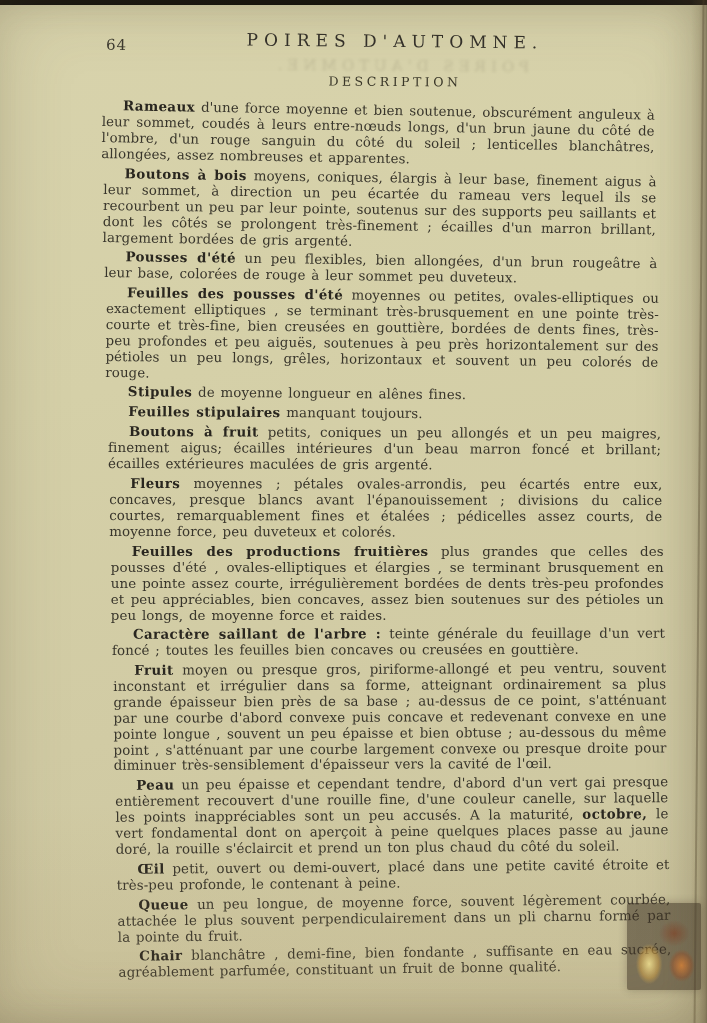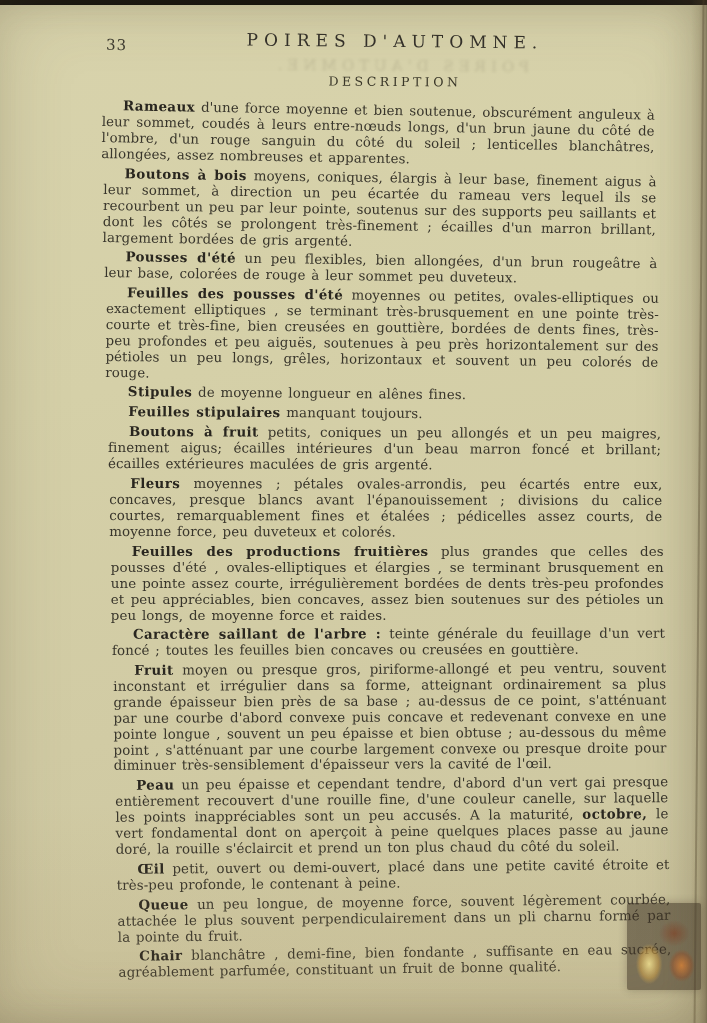--- a/index.html
+++ b/index.html
@@ -79,21 +79,21 @@
   }
 </style>
 </head>
 <body>
 
 <div class="photo-frame">
   <div class="top-strip"></div>
   <div class="right-edge-line"></div>
   <div class="right-page-edge"></div>
 
-  <span class="page-number">33</span>
+  <span class="page-number">64</span>
 
   <div class="ghost-title">POIRES D'AUTOMNE.</div>
 
   <div class="running-title">POIRES D'AUTOMNE.</div>
 
   <div class="section-title">DESCRIPTION</div>
 
   <div class="body-column" id="body-column">
       <p class="para" style="transform: rotate(2.15deg);"><b>Rameaux</b><span> d'une force moyenne et bien soutenue, obscurément anguleux à leur sommet, coudés à leurs entre-nœuds longs, d'un brun jaune du côté de l'ombre, d'un rouge sanguin du côté du soleil ; lenticelles blanchâtres, allongées, assez nombreuses et apparentes.</span></p>
       <p class="para" style="transform: rotate(2.02deg);"><b>Boutons à bois</b><span> moyens, coniques, élargis à leur base, finement aigus à leur sommet, à direction un peu écartée du rameau vers lequel ils se recourbent un peu par leur pointe, soutenus sur des supports peu saillants et dont les côtés se prolongent très-finement ; écailles d'un marron brillant, largement bordées de gris argenté.</span></p>

